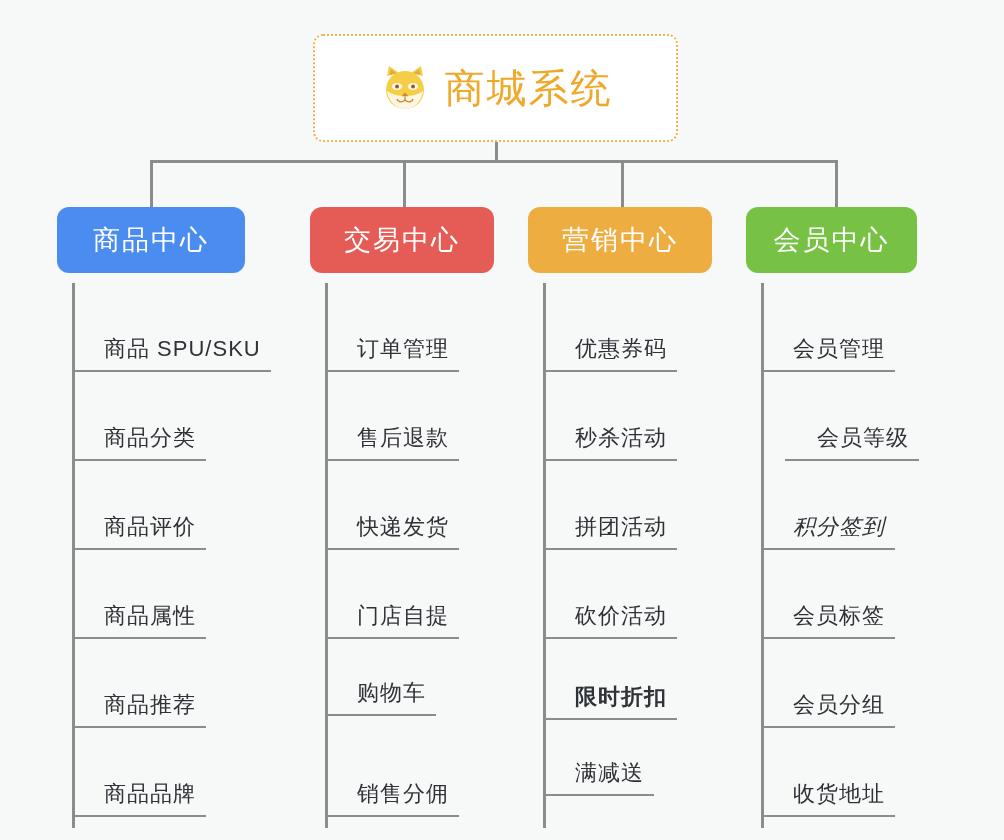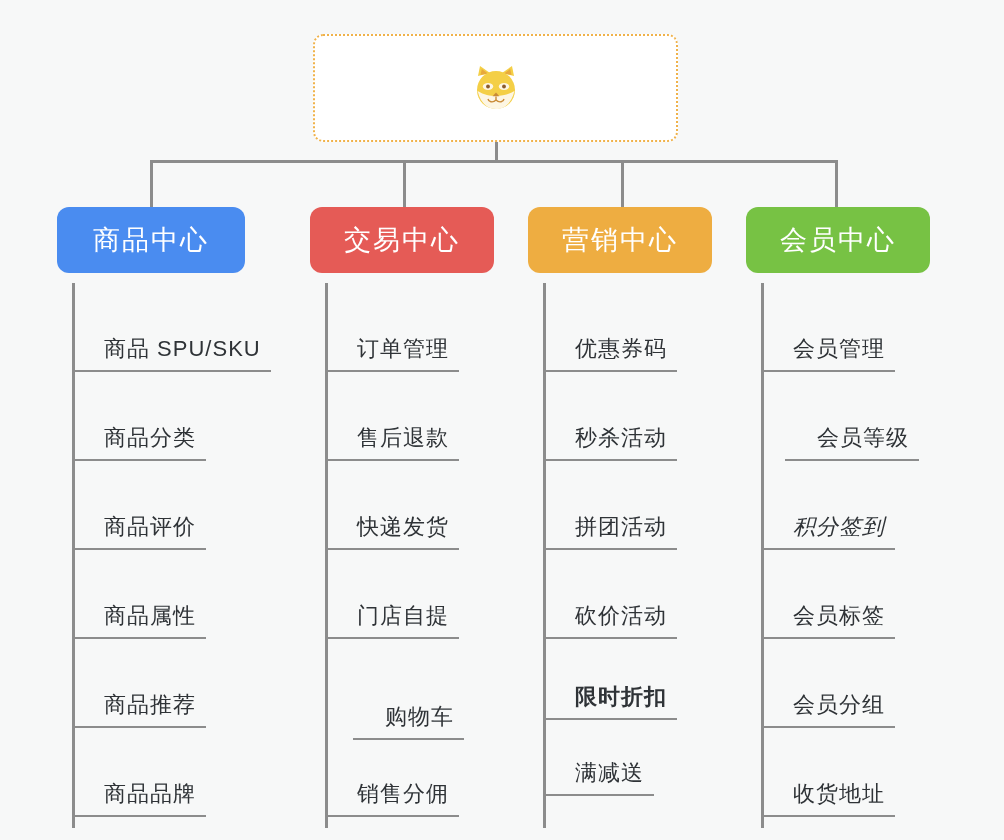--- a/index.html
+++ b/index.html
@@ -128,20 +128,21 @@
         <ellipse cx="18" cy="24.5" rx="1.9" ry="1.9" fill="#8a5a2b"></ellipse>
         <ellipse cx="34" cy="24.5" rx="1.9" ry="1.9" fill="#8a5a2b"></ellipse>
 
         <path d="M26 30.5 L22.6 34.2 L29.4 34.2 Z" fill="#c98a36"></path>
 
         <path d="M26 34.5 L26 38" stroke="#c98a36" stroke-width="1.4" fill="none"></path>
         <path d="M26 38 C22.5 41.5 18.5 39.5 18 37" stroke="#c98a36" stroke-width="1.4" fill="none"></path>
         <path d="M26 38 C29.5 41.5 33.5 39.5 34 37" stroke="#c98a36" stroke-width="1.4" fill="none"></path>
       </svg>
     </span>
+    <span class="root-title">商城系统</span>
   </div>
 
   <div class="line line-v" style="left:495px; top:142px; height:20px;"></div>
 
   <div class="line line-h" style="left:150px; top:160px; width:688px;"></div>
 
   <div class="line line-v" style="left:150px; top:160px; height:48px;"></div>
   <div class="line line-v" style="left:403px; top:160px; height:48px;"></div>
   <div class="line line-v" style="left:621px; top:160px; height:48px;"></div>
   <div class="line line-v" style="left:835px; top:160px; height:48px;"></div>
@@ -181,21 +182,21 @@
     </div>
     <div class="leaf" style="top:89px;">
       <span class="leaf-inner">售后退款</span>
     </div>
     <div class="leaf" style="top:178px;">
       <span class="leaf-inner">快递发货</span>
     </div>
     <div class="leaf" style="top:267px;">
       <span class="leaf-inner">门店自提</span>
     </div>
-    <div class="leaf" style="top:368px;padding-left:28px;">
+    <div class="leaf" style="top:344px;">
       <span class="leaf-inner">购物车</span>
     </div>
     <div class="leaf" style="top:445px;">
       <span class="leaf-inner">销售分佣</span>
     </div>
   </div>
 
   <div class="cat-box" style="left:528px; top:207px; width:184px; background:#eead41;">
     <span>营销中心</span>
   </div>
@@ -214,21 +215,21 @@
       <span class="leaf-inner">砍价活动</span>
     </div>
     <div class="leaf" style="top:348px;font-weight:bold;">
       <span class="leaf-inner">限时折扣</span>
     </div>
     <div class="leaf" style="top:424px;">
       <span class="leaf-inner">满减送</span>
     </div>
   </div>
 
-  <div class="cat-box" style="left:746px; top:207px; width:184px; background:#77c244;">
+  <div class="cat-box" style="left:746px; top:207px; width:171px; background:#77c244;">
     <span>会员中心</span>
   </div>
   <div class="col" style="left:761px;">
     <div class="col-rail" style="height:545px;"></div>
     <div class="leaf" style="top:0px;">
       <span class="leaf-inner">会员管理</span>
     </div>
     <div class="leaf" style="top:89px;padding-left:24px;">
       <span class="leaf-inner">会员等级</span>
     </div>

